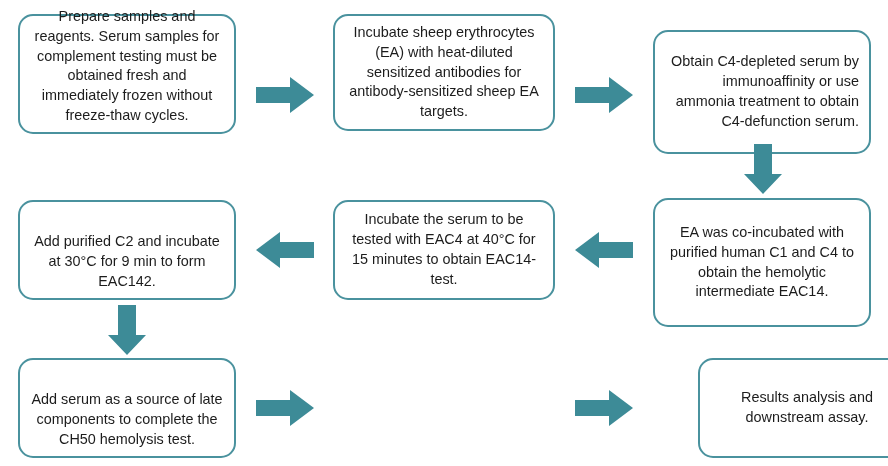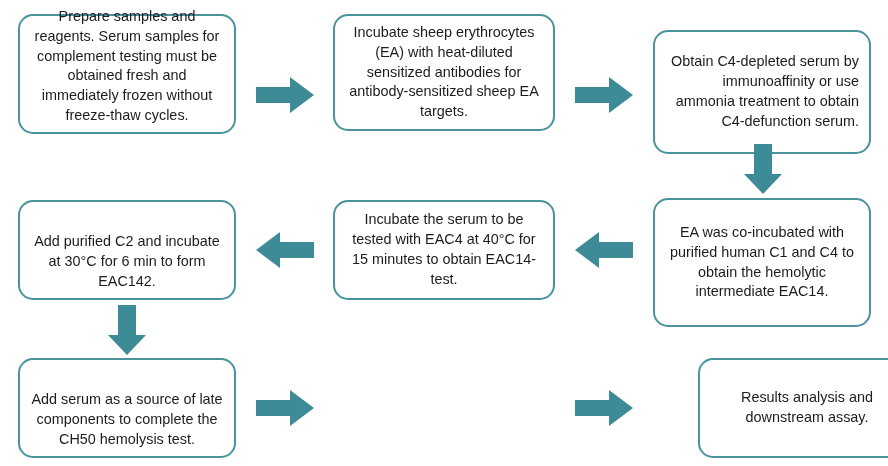--- a/index.html
+++ b/index.html
@@ -91,21 +91,21 @@
     <span class="txt">Obtain C4-depleted serum by immunoaffinity or use ammonia treatment to obtain C4-defunction serum.</span>
   </div>
 
   <div class="arrow" style="left:744px; top:144px;">
     <svg width="38" height="50" viewBox="0 0 38 50" aria-hidden="true">
       <polygon points="10,0 28,0 28,30 38,30 19,50 0,30 10,30" fill="#3d8b97"></polygon>
     </svg>
   </div>
 
   <div class="node r2 c1">
-    <span class="txt">Add purified C2 and incubate at 30°C for 6 min to form EAC142.</span>
+    <span class="txt">Add purified C2 and incubate at 30°C for 9 min to form EAC142.</span>
   </div>
 
   <div class="arrow" style="left:256px; top:232px;">
     <svg width="58" height="36" viewBox="0 0 58 36" aria-hidden="true">
       <polygon points="58,10 24,10 24,0 0,18 24,36 24,26 58,26" fill="#3d8b97"></polygon>
     </svg>
   </div>
 
   <div class="node r2 c2">
     <span class="txt">Incubate the serum to be tested with EAC4 at 40°C for 15 minutes to obtain EAC14-test.</span>

